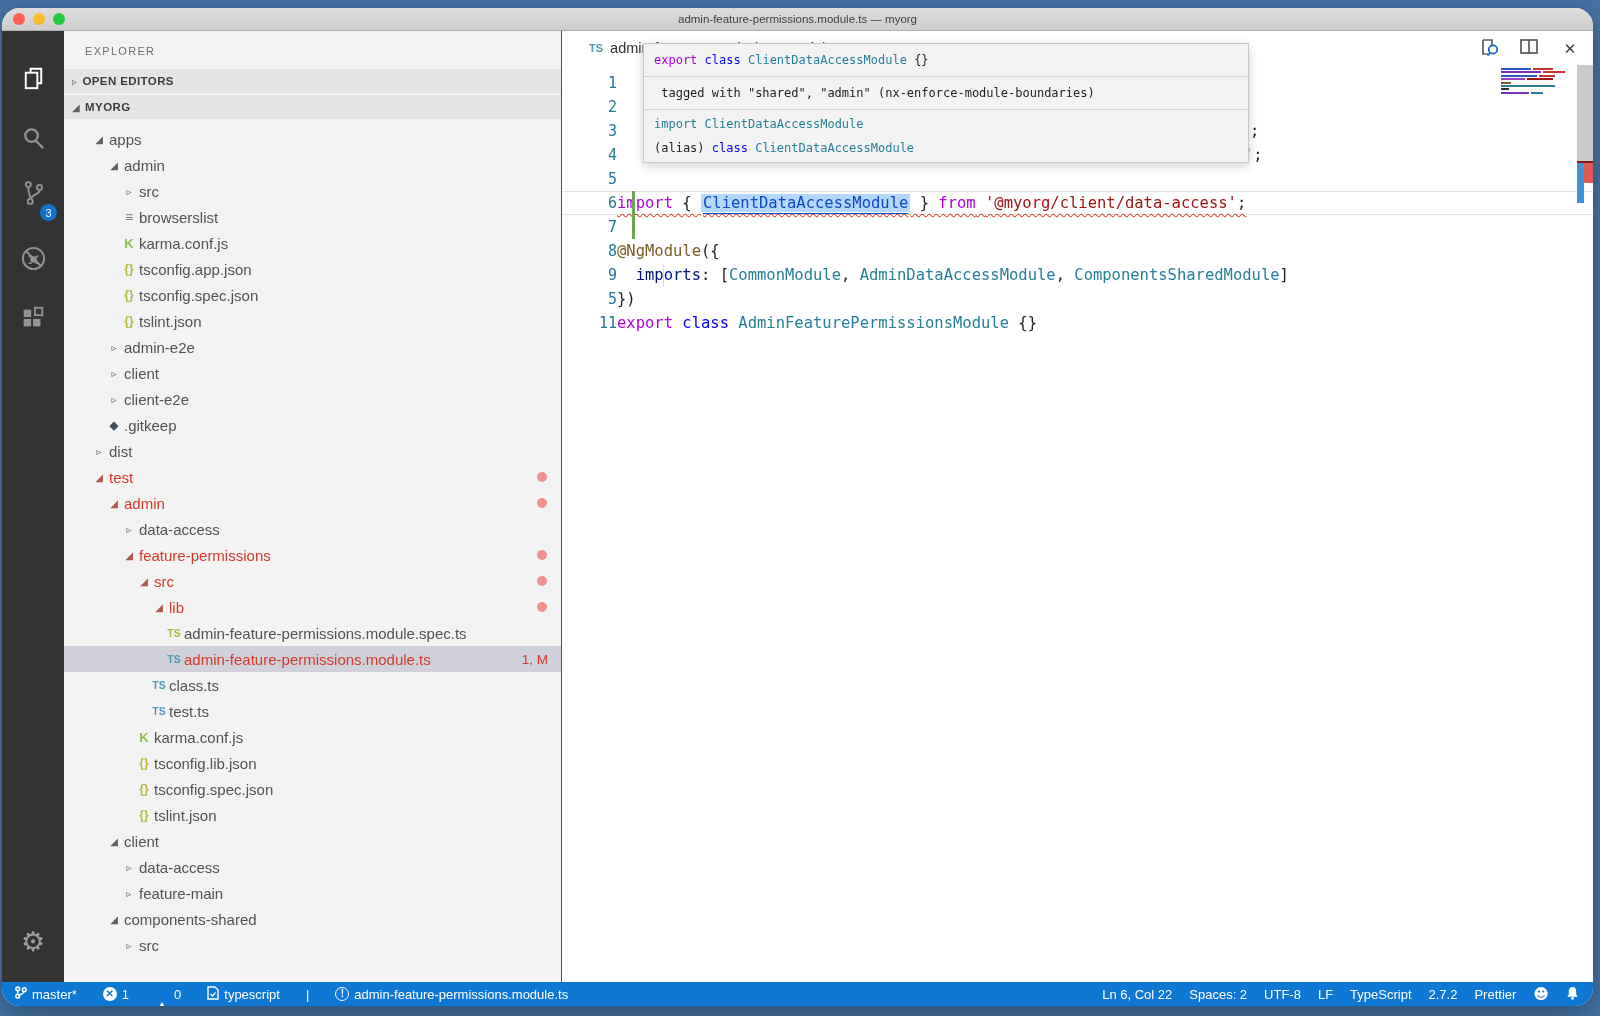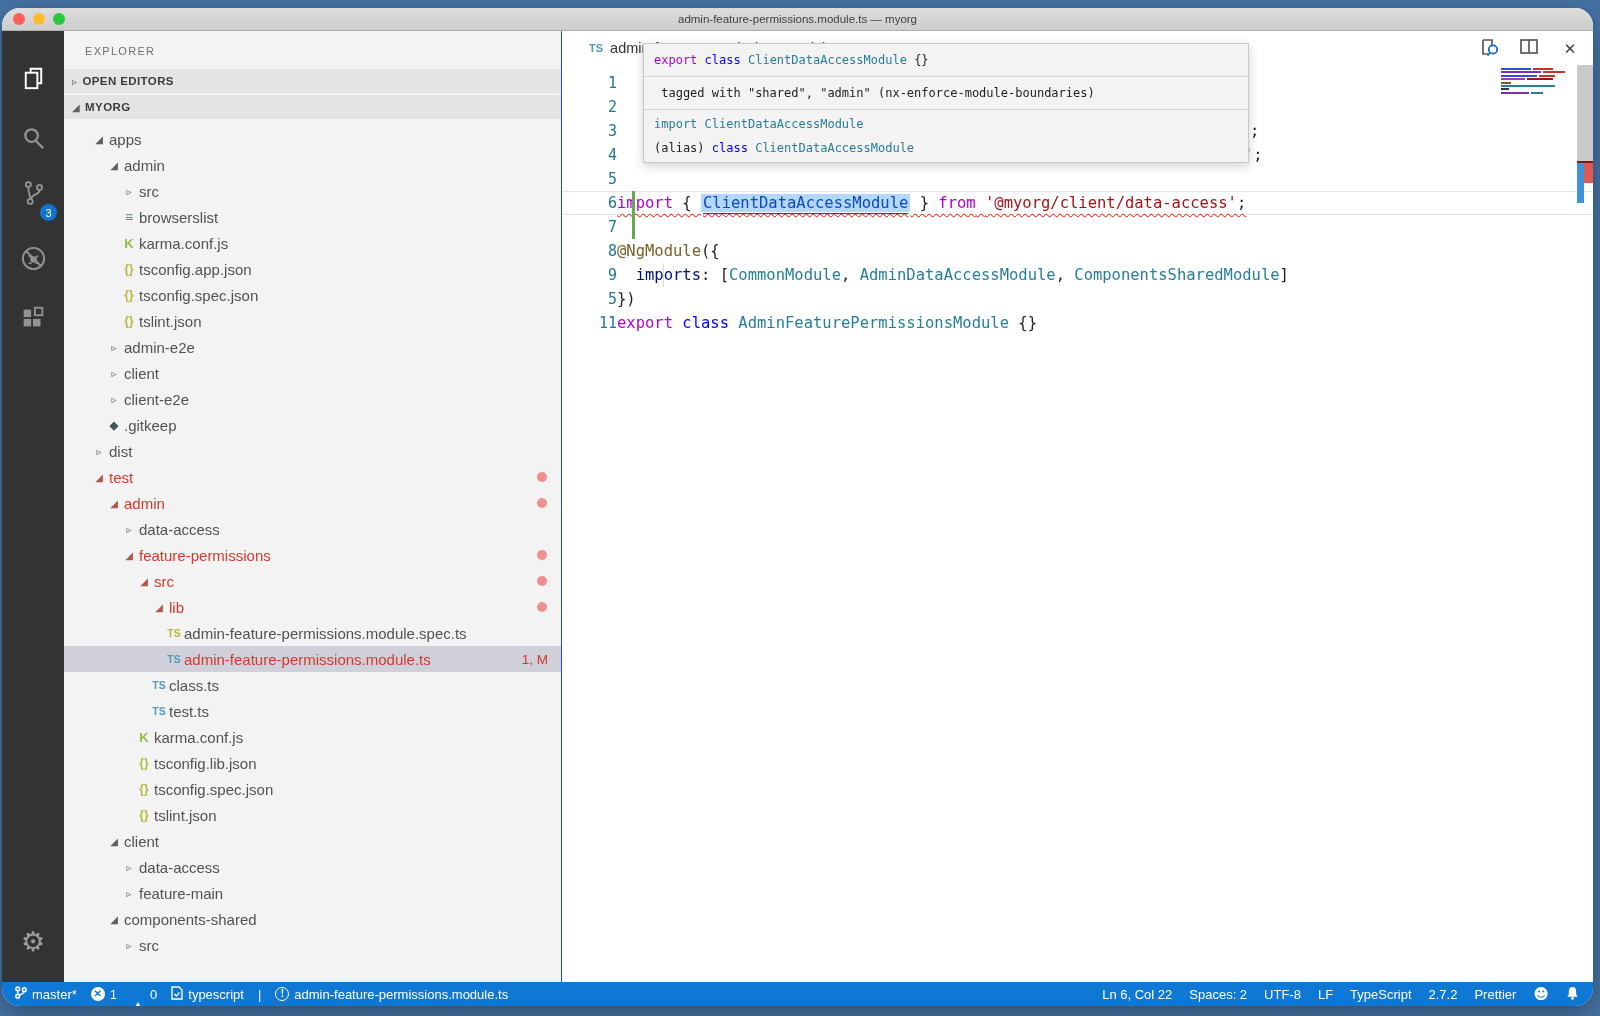--- a/index.html
+++ b/index.html
@@ -69,21 +69,21 @@
   .minimap{position:absolute;left:939px;top:3px;width:68px;}
   .mm-row{height:2px;margin-bottom:1.4px;display:flex;gap:2px;}
   .mm-seg{height:2px;}
   .ruler{position:absolute;right:0;top:0;width:16px;bottom:0;}
   .rl-slab{position:absolute;left:0;top:0;width:16px;height:96px;background:#c9c9c9;}
   .rl-dark{position:absolute;left:0;top:96px;width:16px;height:2px;background:#7e1a12;}
   .rl-red{position:absolute;left:7px;top:98px;width:9px;height:20px;background:#df5b52;}
   .rl-blue{position:absolute;left:0;top:98px;width:7px;height:40px;background:#4292d6;}
   
   .statusbar{position:absolute;left:0;right:0;bottom:0;height:24px;background:#0f77d4;color:#fff;display:flex;justify-content:space-between;align-items:center;font-size:13px;}
-  .sb-group{display:flex;align-items:center;gap:14px;}
+  .sb-group{display:flex;align-items:center;gap:26px;}
   .sb-left{padding-left:12px;}
   .sb-right{padding-right:14px;gap:17px;}
   .sb-item{display:flex;align-items:center;gap:5px;white-space:nowrap;}
   .sb-err{width:14px;height:14px;border-radius:50%;background:#fff;color:#0f77d4;font-size:10px;font-weight:bold;display:flex;align-items:center;justify-content:center;line-height:1;}
   .sb-warn{position:relative;width:0;height:0;border-left:7px solid transparent;border-right:7px solid transparent;border-bottom:12px solid #fff;}
   .sb-warn span{position:absolute;left:-2px;top:2px;color:#0f77d4;font-size:9px;font-weight:bold;}
   .sb-bang{width:14px;height:14px;border-radius:50%;border:1.4px solid #fff;color:#fff;font-size:10px;font-weight:bold;display:flex;align-items:center;justify-content:center;line-height:1;box-sizing:border-box;}
   .smiley{font-family:"DejaVu Sans",sans-serif;font-size:15px;line-height:1;}
 </style>
 </head>

